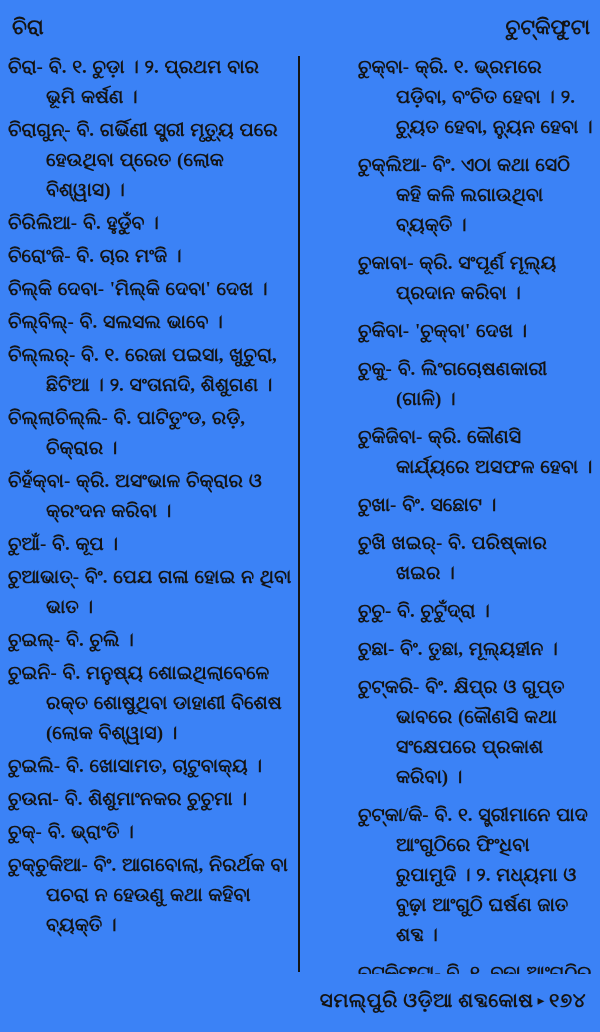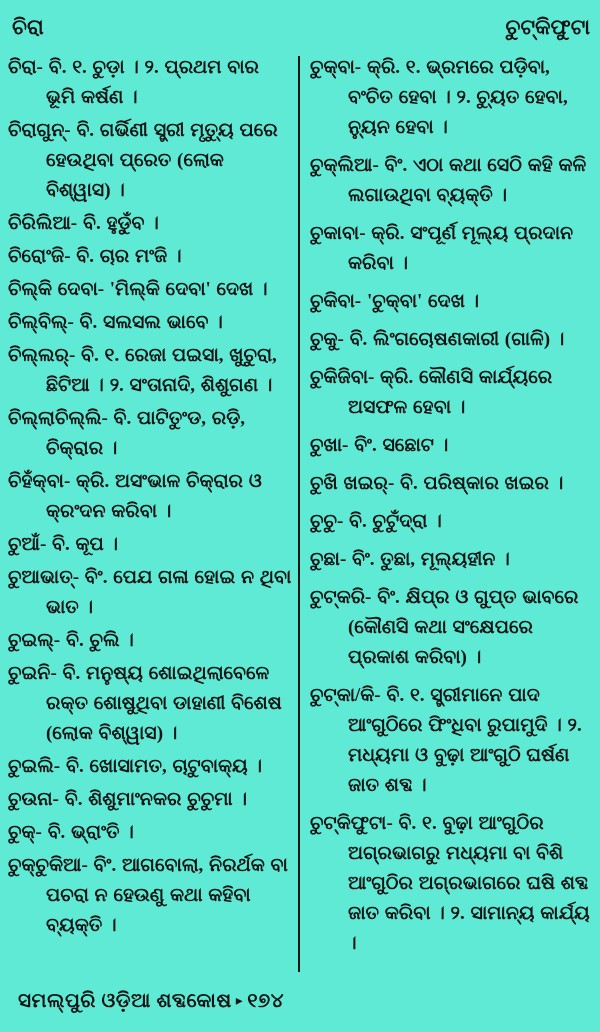--- a/index.html
+++ b/index.html
@@ -5,21 +5,21 @@
   html,body{margin:0;padding:0;}
   body{
     width:600px;height:1032px;
     background:#e8e8e4;
     font-family:"Liberation Serif","DejaVu Serif",serif;
     -webkit-font-smoothing:antialiased;
   }
   .page{
     position:relative;
     width:600px;height:1032px;
-    background:#5eead4;
+    background:#3b82f6;
     color:#141414;
     overflow:hidden;
     box-sizing:border-box;
   }
   .running-head{
     position:absolute;top:14px;left:0;right:0;
     display:flex;justify-content:space-between;
     padding:0 10px 0 12px;
     font-size:21px;font-weight:700;line-height:26px;
   }
@@ -34,25 +34,25 @@
     position:absolute;
     left:298px;top:56px;bottom:60px;
     width:2px;background:#141414;
   }
   p.entry{
     margin:0 0 3px 0;
     padding-left:38px;
     text-indent:-38px;
     word-spacing:1px;
   }
-  .col-right p.entry{margin-bottom:8px;}
+  .col-right p.entry{margin-bottom:8px;margin-left:48px;}
   .headword{font-weight:700;}
   .page-footer{
-    position:absolute;left:0;right:8px;bottom:16px;
-    text-align:left;
+    position:absolute;left:0;right:14px;bottom:16px;
+    text-align:right;
     font-size:20px;font-weight:700;line-height:26px;
     letter-spacing:.5px;
     padding-left:18px;
   }
   .page-footer .ptr{
     display:inline-block;
     font-size:14px;
     transform:translateY(-2px);
     padding:0 4px;
   }

